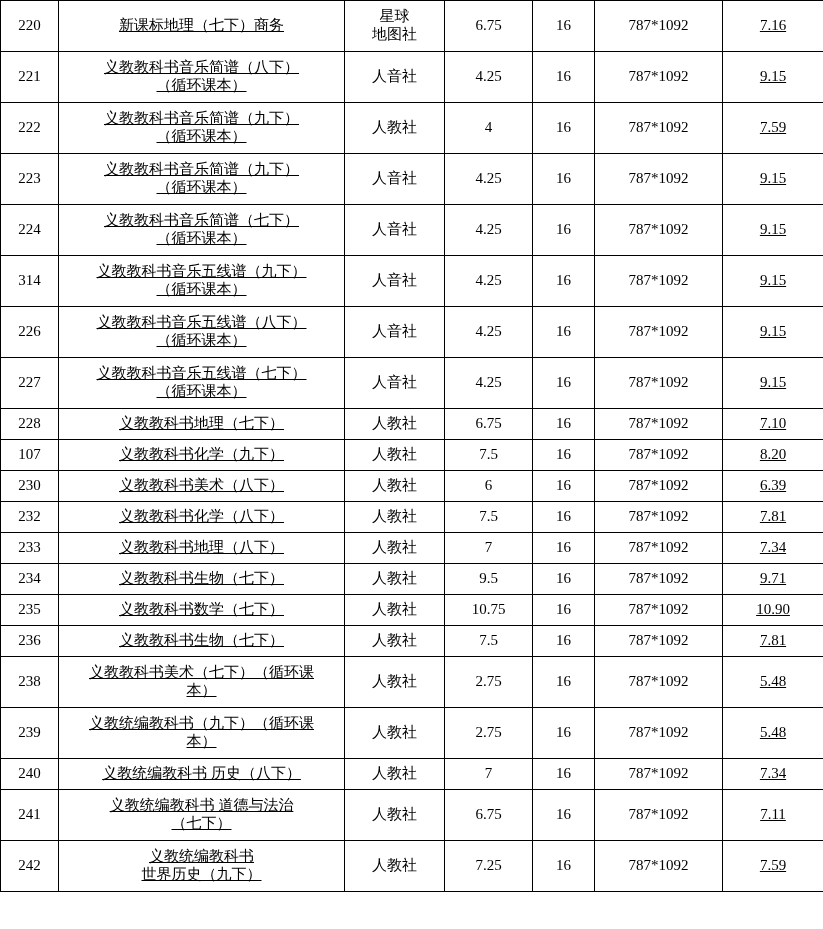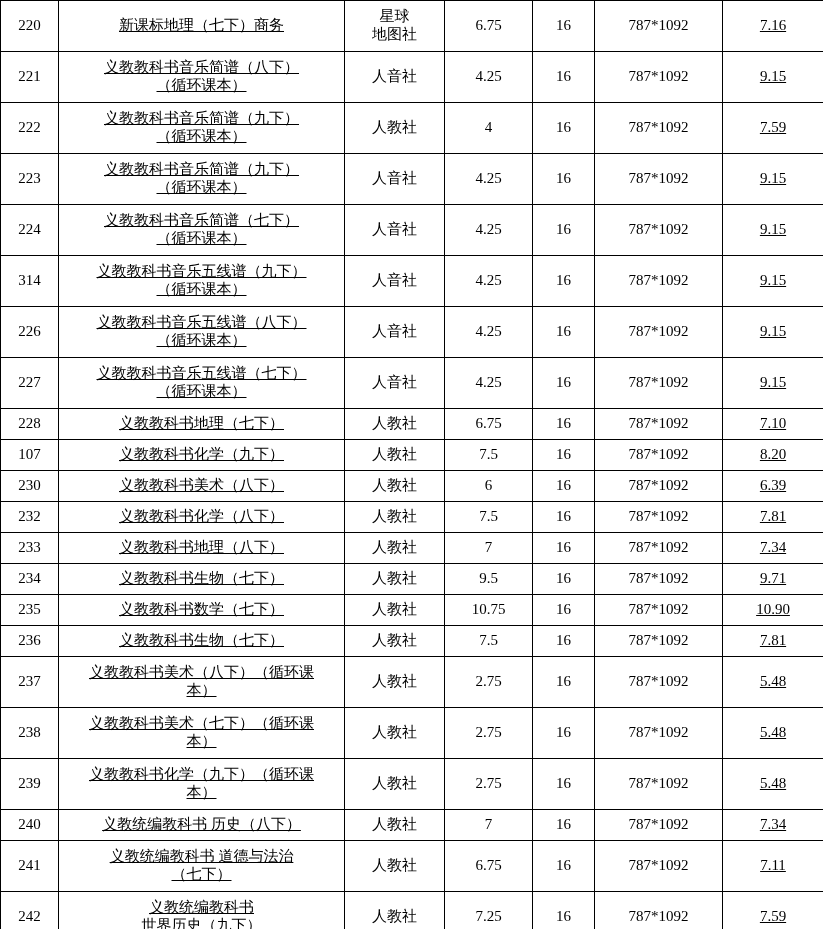--- a/index.html
+++ b/index.html
@@ -207,42 +207,32 @@
       <tr class="row row-short">
         <td class="cell-index">236</td>
         <td class="cell-name">义教教科书生物（七下）</td>
         <td class="cell-pub">人教社</td>
         <td class="cell-price">7.5</td>
         <td class="cell-qty">16</td>
         <td class="cell-size">787*1092</td>
         <td class="cell-total">7.81</td>
       </tr>
       <tr class="row row-tall">
-        <td class="cell-index">237</td>
-        <td class="cell-name">义教教科书美术（八下）（循环课
-本）</td>
-        <td class="cell-pub">人教社</td>
-        <td class="cell-price">2.75</td>
-        <td class="cell-qty">16</td>
-        <td class="cell-size">787*1092</td>
-        <td class="cell-total">5.48</td>
-      </tr>
-      <tr class="row row-tall">
         <td class="cell-index">238</td>
         <td class="cell-name">义教教科书美术（七下）（循环课
 本）</td>
         <td class="cell-pub">人教社</td>
         <td class="cell-price">2.75</td>
         <td class="cell-qty">16</td>
         <td class="cell-size">787*1092</td>
         <td class="cell-total">5.48</td>
       </tr>
       <tr class="row row-tall">
         <td class="cell-index">239</td>
-        <td class="cell-name">义教教科书化学（九下）（循环课
+        <td class="cell-name">义教统编教科书（九下）（循环课
 本）</td>
         <td class="cell-pub">人教社</td>
         <td class="cell-price">2.75</td>
         <td class="cell-qty">16</td>
         <td class="cell-size">787*1092</td>
         <td class="cell-total">5.48</td>
       </tr>
       <tr class="row row-short">
         <td class="cell-index">240</td>
         <td class="cell-name">义教统编教科书 历史（八下）</td>

